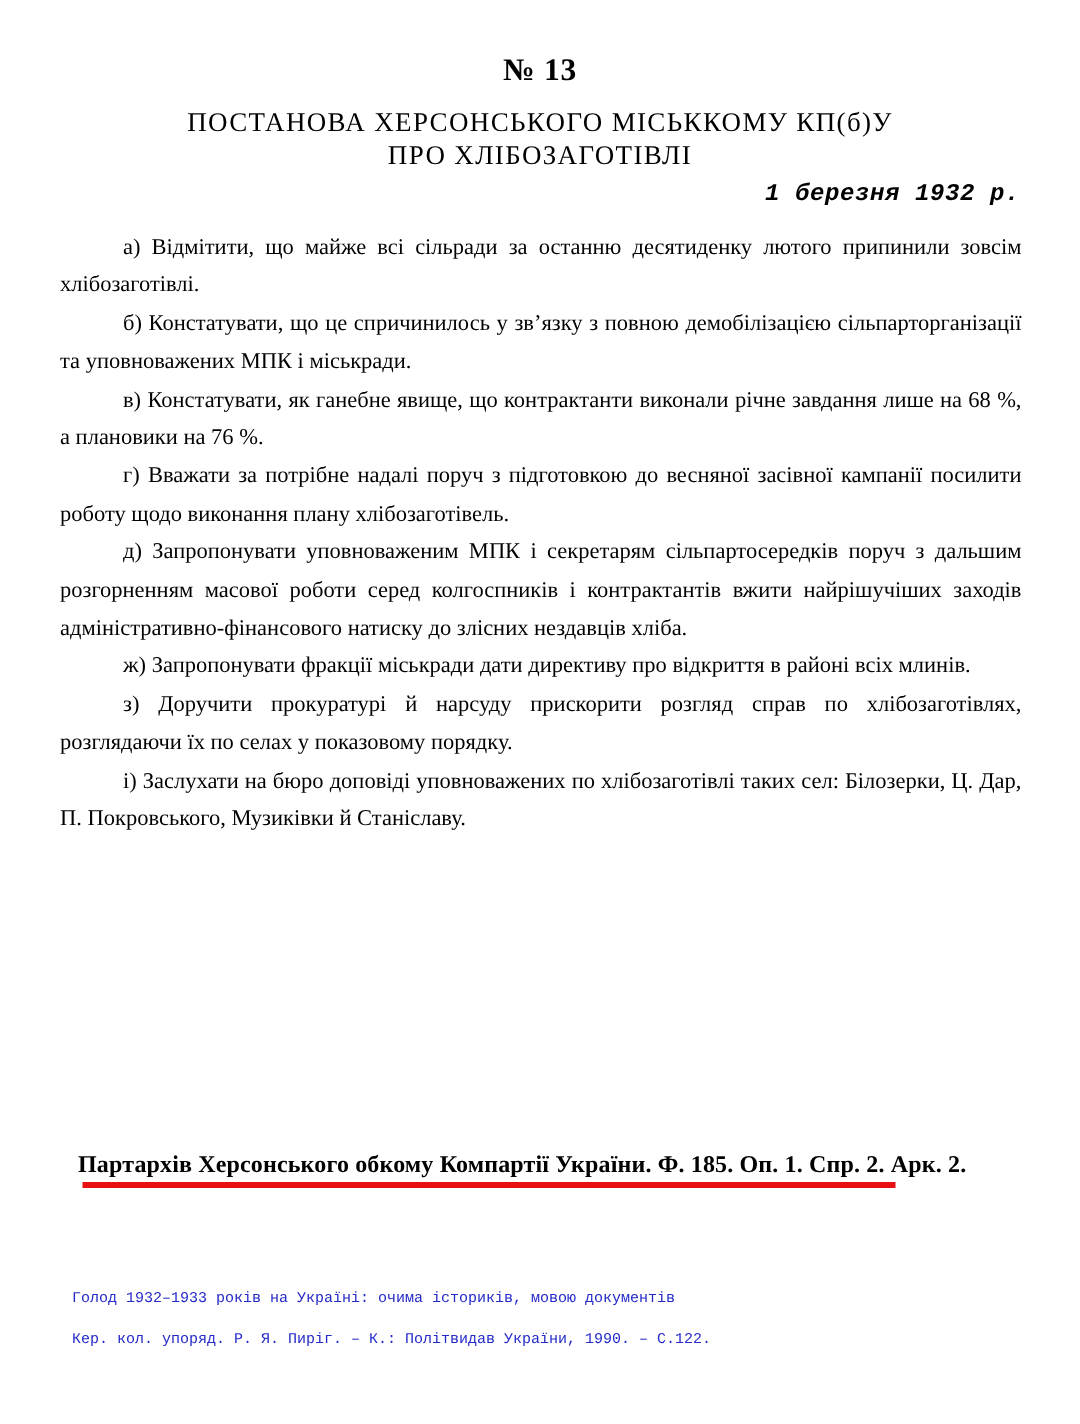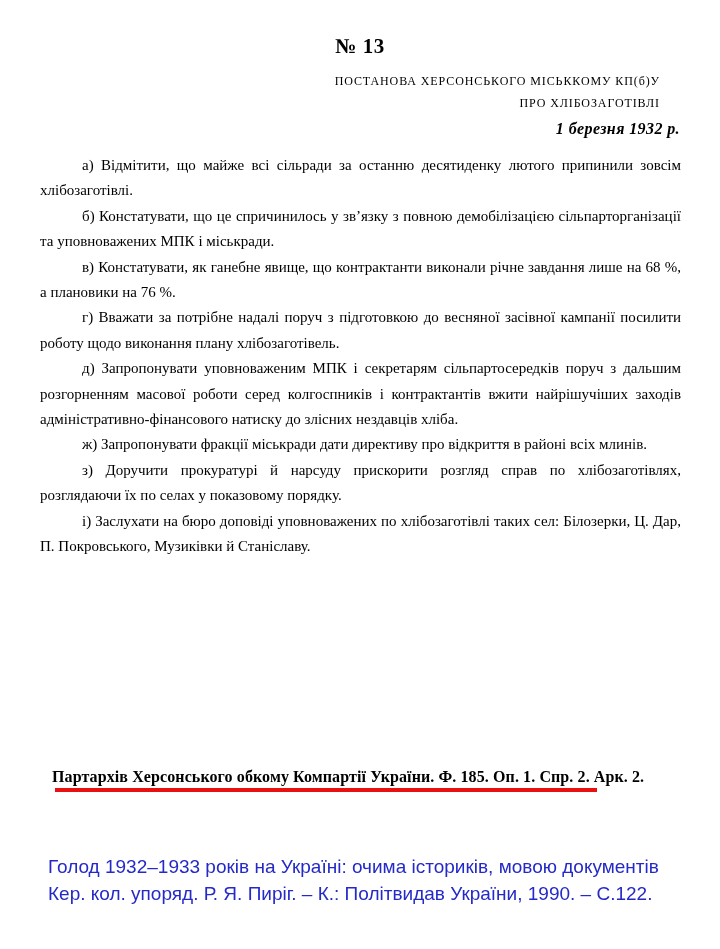--- a/index.html
+++ b/index.html
@@ -34,38 +34,39 @@
     font-size: 21px;
     font-weight: bold;
     letter-spacing: 0.5px;
   }
 
   .doc-title {
     position: absolute;
     left: 60px;
     top: 70px;
     width: 600px;
-    text-align: right;
-    font-size: 12px;
+    text-align: center;
+    font-size: 18px;
     font-weight: normal;
     letter-spacing: 0.9px;
     line-height: 22px;
   }
   .doc-title .line { display: block; white-space: nowrap; }
 
   .doc-date {
     position: absolute;
     left: 40px;
     top: 120px;
     width: 640px;
     text-align: right;
     font-size: 16px;
     font-weight: bold;
     font-style: italic;
     letter-spacing: 0.4px;
+    font-family: Liberation Mono, monospace;
   }
 
   
   .body-text {
     position: absolute;
     left: 40px;
     top: 153px;
     width: 641px;
     font-size: 15px;
     line-height: 25.4px;
@@ -101,22 +102,22 @@
     height: 4px;
     background: #e81010;
   }
 
   
   .source {
     position: absolute;
     left: 48px;
     top: 853px;
     width: 660px;
-    font-family: Liberation Sans, sans-serif;
-    font-size: 19px;
+    font-family: Liberation Mono, monospace;
+    font-size: 10px;
     line-height: 27px;
     color: #2429c8;
   }
   .source .line { display: block; white-space: nowrap; }
 </style>
 </head>
 <body>
 
 <div class="page">
 

